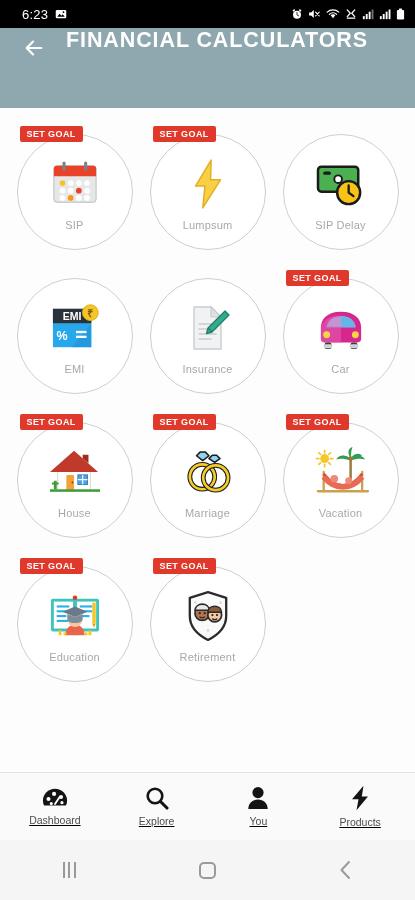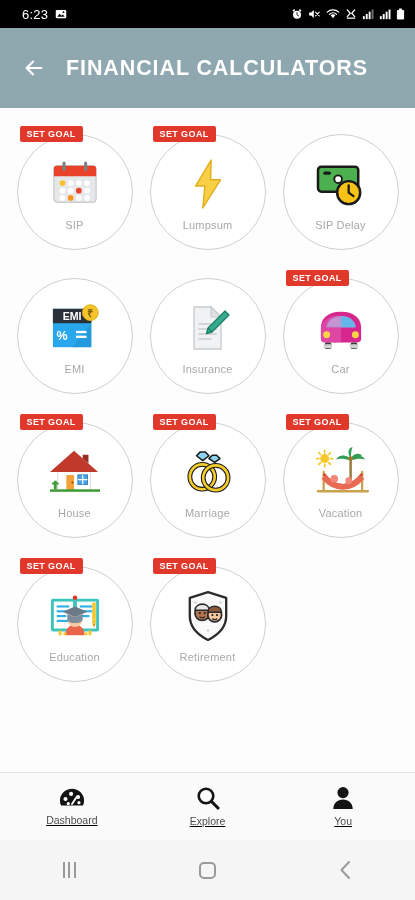--- a/index.html
+++ b/index.html
@@ -18,21 +18,21 @@
     padding: 0 10px 0 22px; flex: 0 0 28px;
   }
   .sb-left { display: flex; align-items: center; gap: 7px; }
   .sb-time { font-size: 13px; font-weight: normal; letter-spacing: .2px; color:#fff; }
   .sb-right { display: flex; align-items: center; gap: 5px; }
   .sb-ic { display:block; }
 
   
   .appbar {
     background: #8fa7af; height: 80px; flex: 0 0 80px;
-    display: flex; align-items: center; padding-left: 14px;
+    display: flex; padding-left: 14px;
     box-shadow: 0 1px 2px rgba(0,0,0,.18);
   }
   .back-btn {
     width: 40px; height: 40px; display: flex; align-items: center; justify-content: center;
     cursor: pointer; flex: 0 0 40px;
   }
   .appbar-title {
     color: #ffffff; font-size: 21.5px; font-weight: bold;
     letter-spacing: .9px; margin-left: 12px; white-space: nowrap;
   }
@@ -430,20 +430,26 @@
 
 
     <div class="nav-item">
       <svg width="22" height="24" viewBox="0 0 22 24">
         <circle cx="11" cy="6.6" r="5.6" fill="#141414"></circle>
         <path d="M1.3 23c0-5.6 4.3-9.4 9.7-9.4s9.7 3.8 9.7 9.4z" fill="#141414"></path>
       </svg>
       <span class="nav-label">You</span>
     </div>
 
+    <div class="nav-item">
+      <svg width="20" height="26" viewBox="0 0 20 26">
+        <path d="M13.5 0.8L2 14.2h6.5L6.5 25.2 18 11.5h-6.2z" fill="#141414"></path>
+      </svg>
+      <span class="nav-label">Products</span>
+    </div>
 
   </div>
 
   <div class="sysnav">
     <div class="sys-btn">
       <span class="recents">
           <i></i>
           <i></i>
           <i></i>
         </span>

